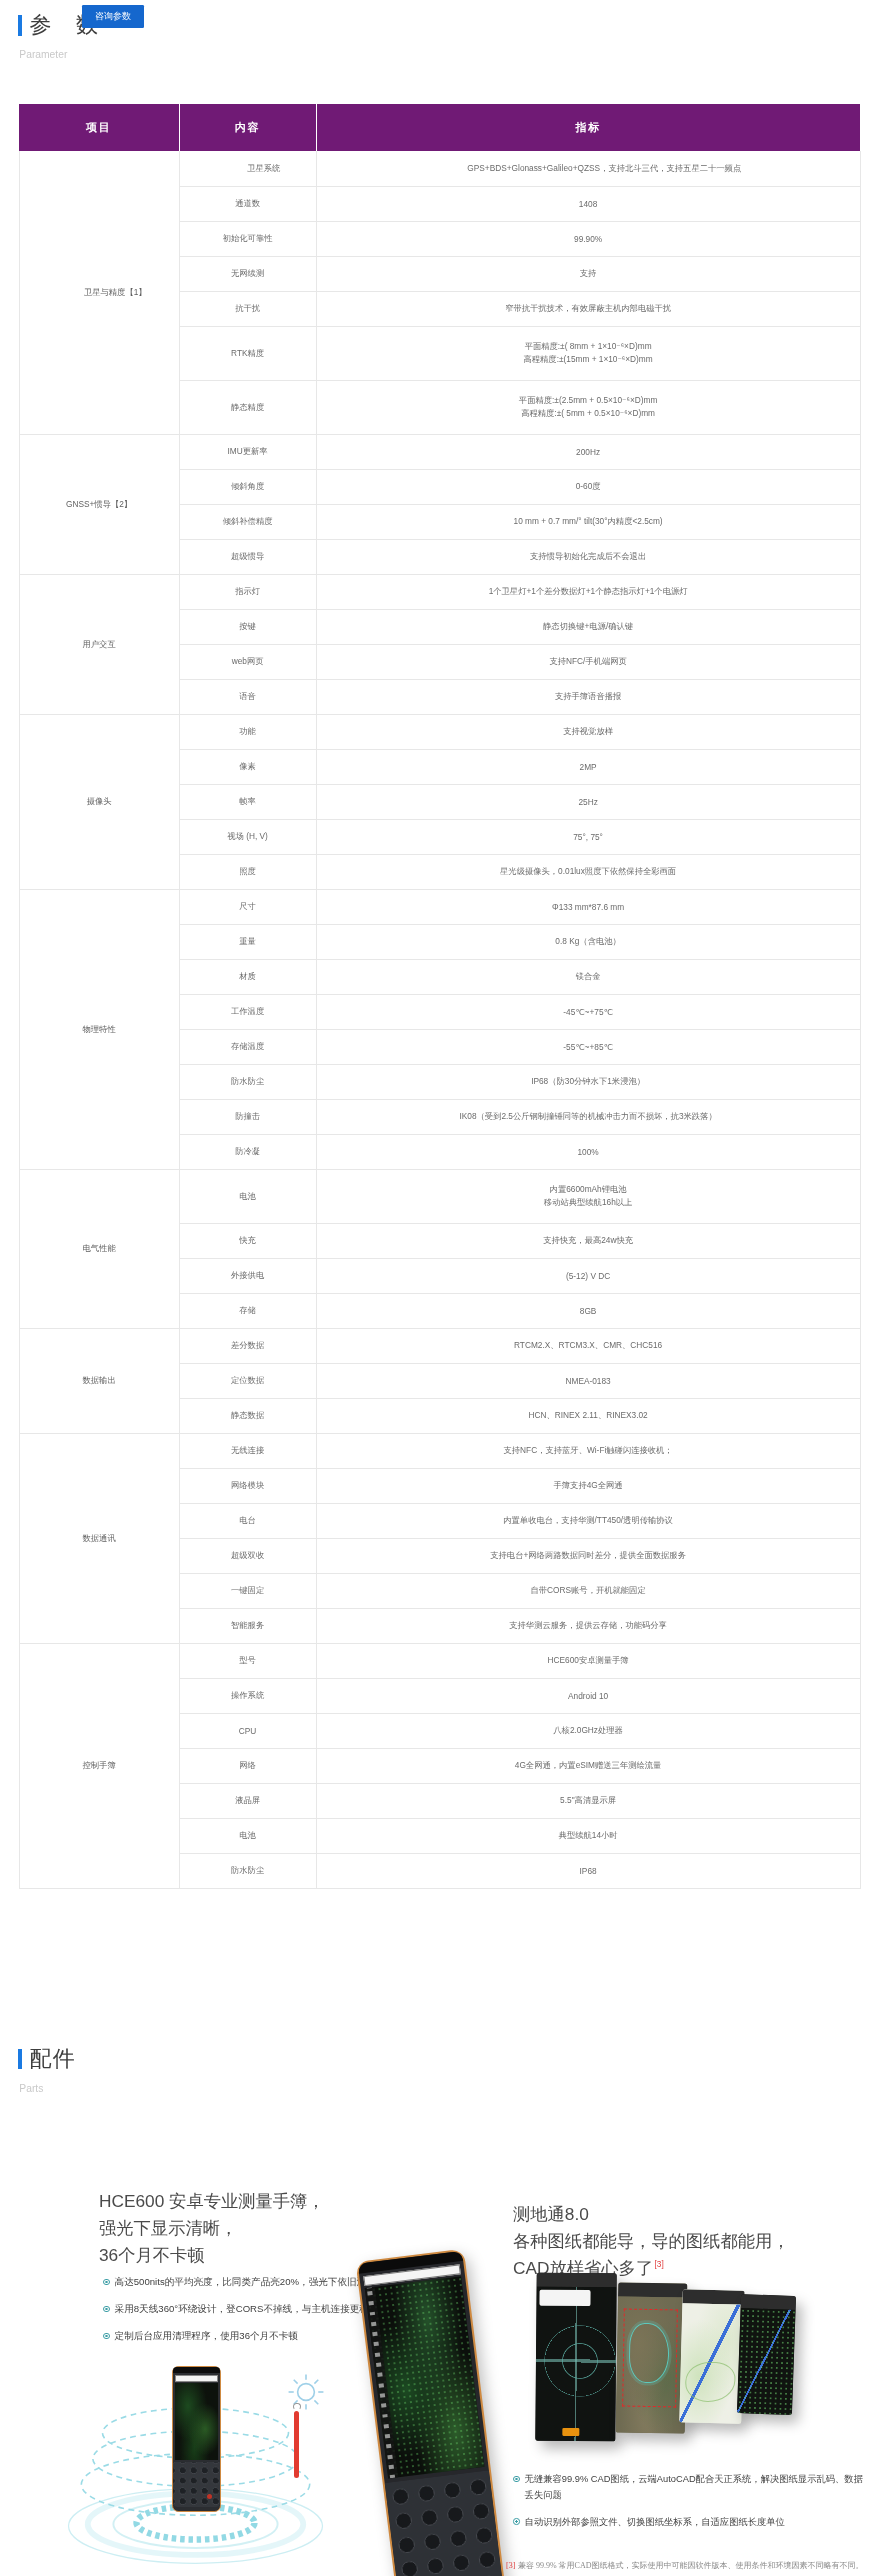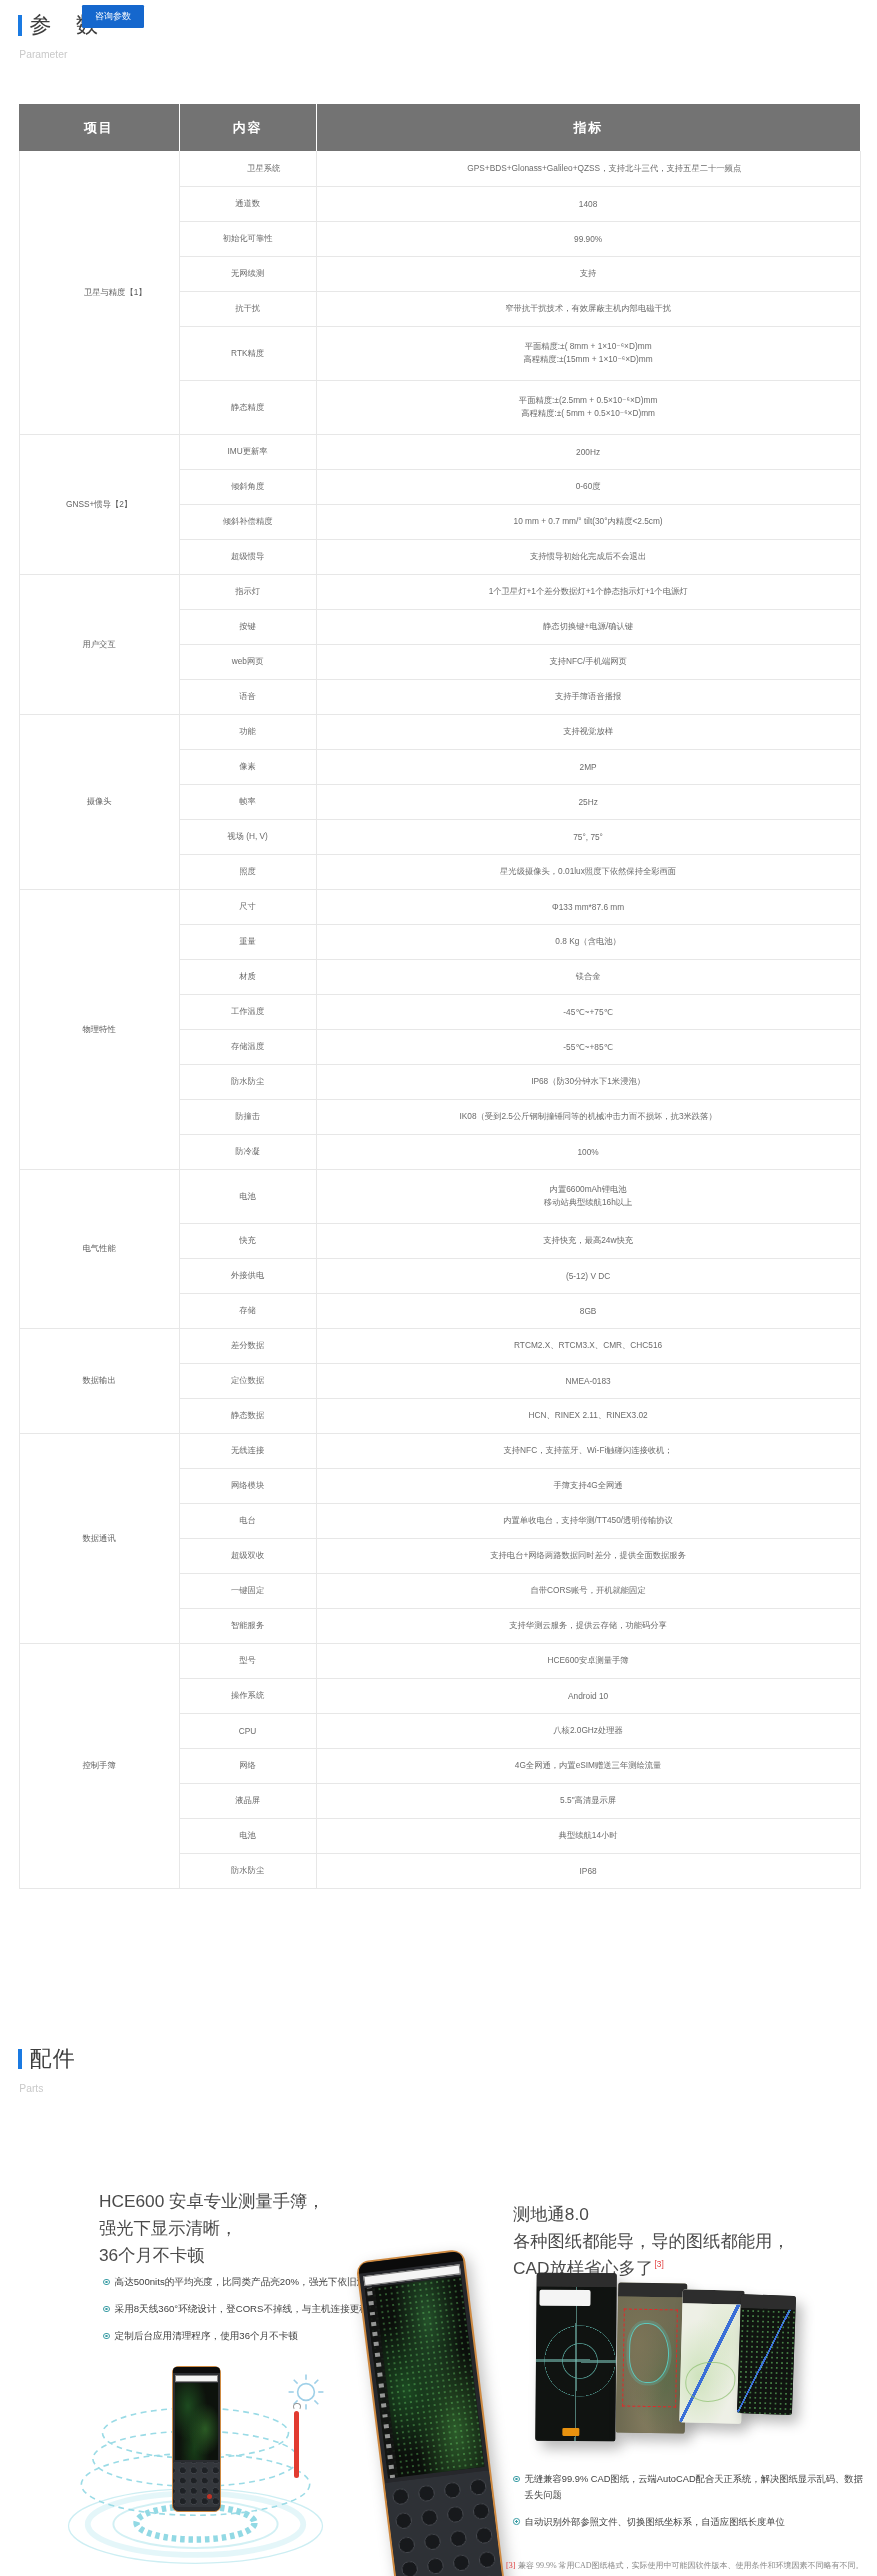--- a/index.html
+++ b/index.html
@@ -10,21 +10,21 @@
   .sec-head{position:absolute;left:18px;}
   .sec-title{display:flex;align-items:center;font-size:22px;font-weight:500;color:#3d3d3d;letter-spacing:1.3px;}
   .sec-title .bar{display:inline-block;width:3.8px;height:20.5px;background:#1a7ae2;margin-right:7.7px;}
   .sec-sub{font-size:10.3px;color:#c9c9c9;margin:9px 0 0 1.3px;}
   .consult-btn{position:absolute;left:82px;top:5.1px;background:#1567cd;color:#fff;font-size:9px;
                padding:5.1px 13px;border:none;border-radius:1.3px;cursor:pointer;}
 
   
   .table-wrap{position:absolute;left:18.6px;top:104px;width:840px;}
   table.spec{border-collapse:collapse;width:840px;table-layout:fixed;}
-  table.spec th{background:#737373;color:#fff;font-size:13px;font-weight:bold;letter-spacing:1.9px;
+  table.spec th{background:#701a75;color:#fff;font-size:11px;font-weight:bold;letter-spacing:1.9px;
                 height:45px;border-right:1.3px solid #fff;}
   table.spec th:last-child{border-right:none;}
   table.spec td{border:0.6px solid #e7e7e7;text-align:center;font-size:8.3px;color:#6b6b6b;
                 padding:2.6px 7.7px;background:#fff;word-break:break-all;}
   table.spec tr{height:35px;}
   table.spec tr.tall{height:54px;}
   table.spec td.grp{color:#5f5f5f;}
   table.spec tr.grp-first td{border-top:0.6px solid #d4d4d4;}
   table.spec tbody tr:first-child td{border-top:none;padding-left:40px;}
   table.spec td .vline{margin:1.9px 0;}

